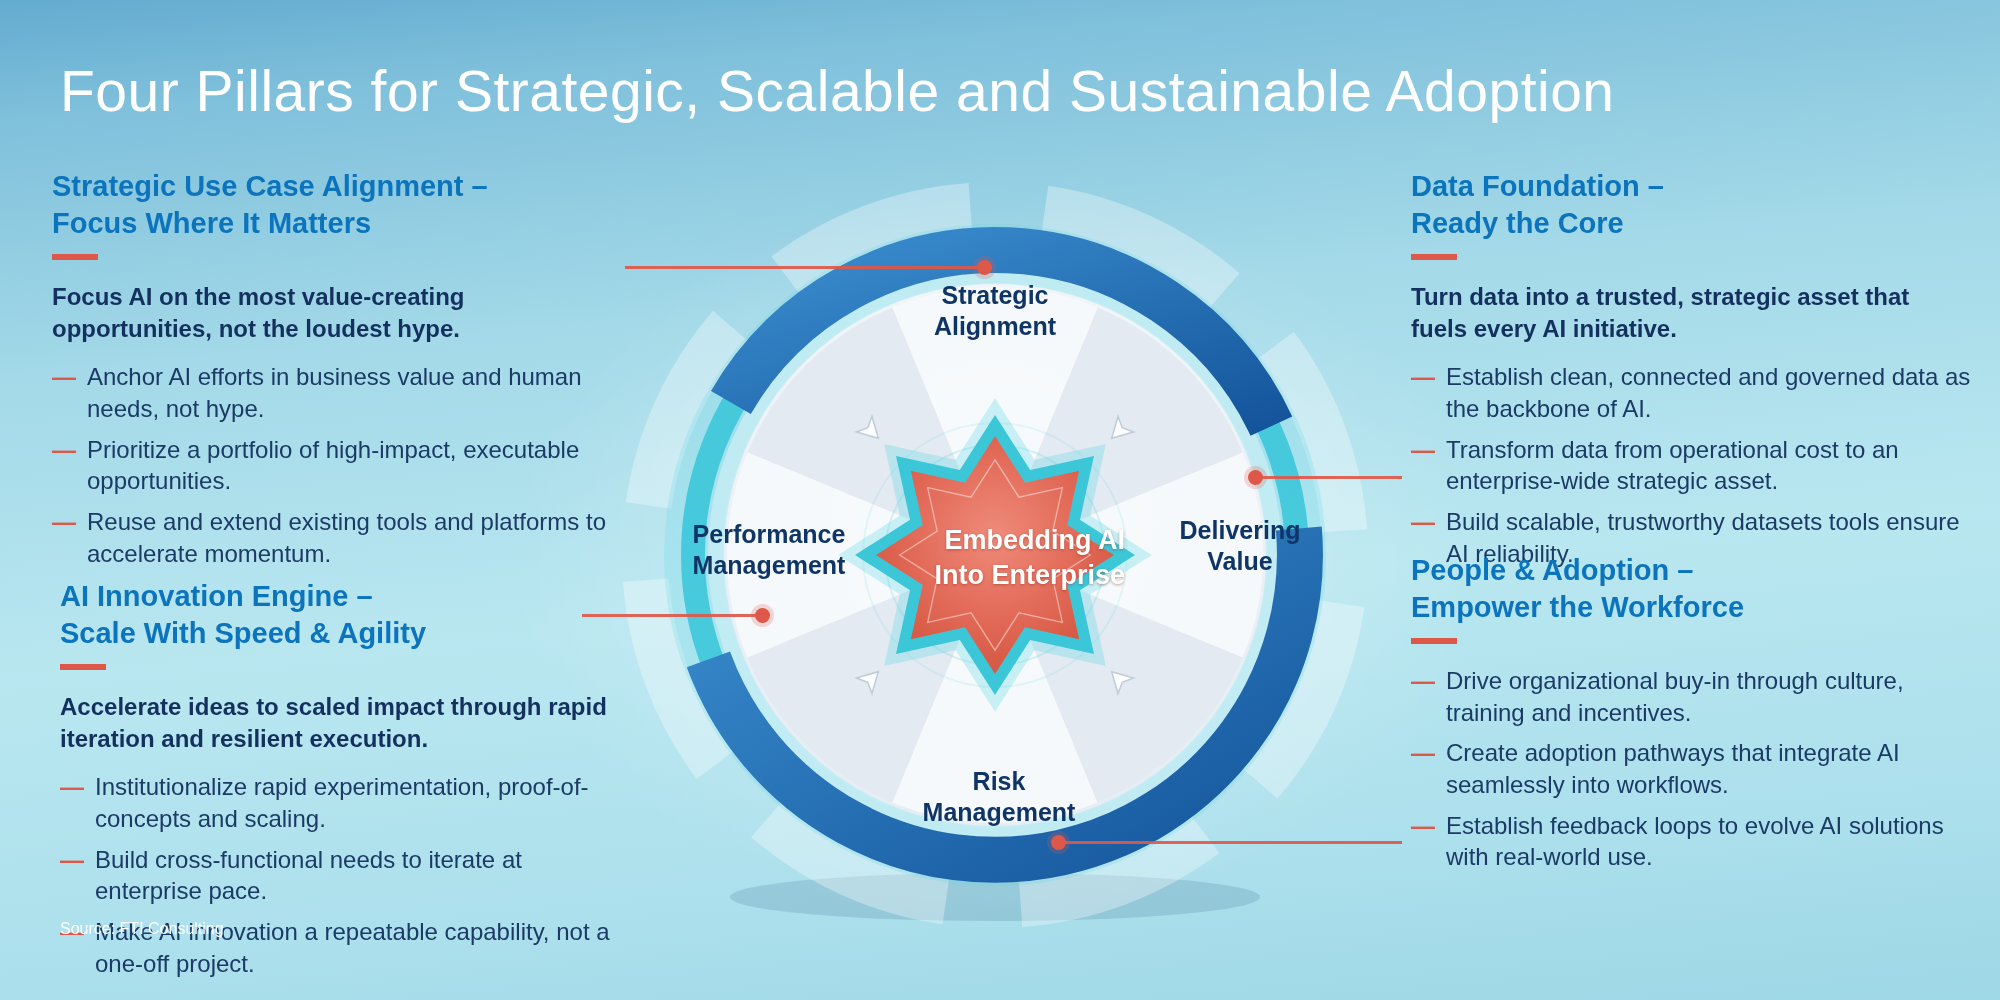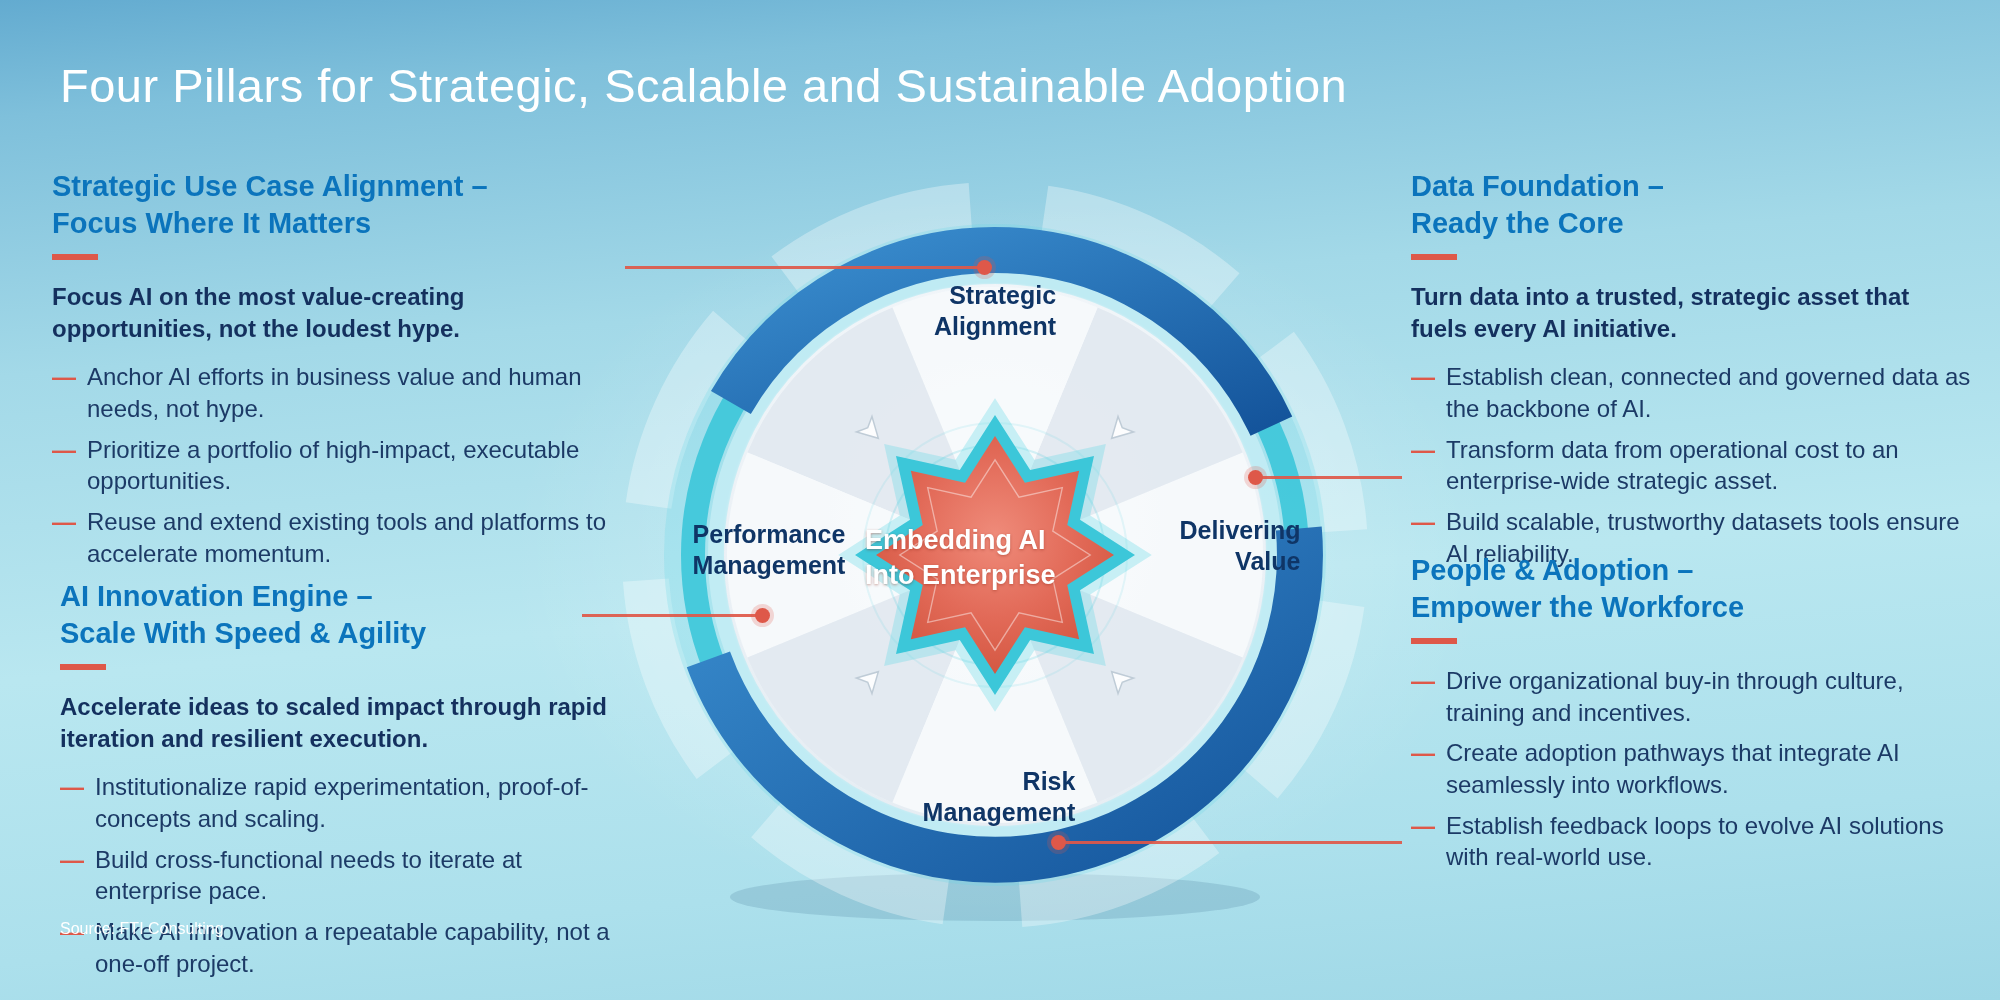--- a/index.html
+++ b/index.html
@@ -5,21 +5,21 @@
   html,body{margin:0;padding:0;}
   .canvas{
     position:relative;width:2000px;height:1000px;overflow:hidden;
     font-family:"Liberation Sans", sans-serif;
     background:
       radial-gradient(ellipse 700px 520px at 50% 56%, rgba(255,255,255,0.33), rgba(255,255,255,0) 70%),
       linear-gradient(175deg,#63abd0 0%,#7fc0db 10%,#a3d9e8 32%,#b9e7f0 58%,#ace0ec 82%,#9ed7e6 100%);
   }
   .page-title{
     position:absolute;left:60px;top:58px;
-    font-size:47px;font-weight:400;color:#ffffff;letter-spacing:.5px;
+    font-size:57px;font-weight:400;color:#ffffff;letter-spacing:.5px;
   }
   
   .pillar{position:absolute;}
   .p-tl{left:52px;top:168px;width:575px;}
   .p-tr{left:1411px;top:168px;width:560px;}
   .p-bl{left:60px;top:548px;width:575px;margin-top:30px;}
   .p-br{left:1411px;top:552px;width:560px;}
   .pillar-heading{
     font-size:29px;line-height:1.26;font-weight:700;color:#0b74bc;
     white-space:pre-line;margin:0 0 13px 0;
@@ -31,26 +31,26 @@
   }
   .bullets{display:flex;flex-direction:column;gap:9px;}
   .bullet{display:flex;gap:11px;font-size:24px;line-height:1.32;color:#1c3a66;}
   .dash{color:#de5849;font-weight:700;flex:0 0 auto;}
   .source-note{position:absolute;left:60px;top:920px;font-size:16px;color:#ffffff;}
   
   .diagram{position:absolute;left:615px;top:175px;width:760px;height:760px;}
   .diagram svg{position:absolute;left:0;top:0;}
   .seg-label{
     position:absolute;transform:translate(-50%,-50%);
-    font-size:25px;font-weight:700;color:#0f3566;text-align:right;
+    font-size:25px;font-weight:700;color:#0f3566;text-align:center;
     line-height:1.25;white-space:pre-line;pointer-events:none;
   }
   .center-label{
     position:absolute;left:380px;top:383px;transform:translate(-50%,-50%);
-    width:260px;text-align:left;font-size:27px;font-weight:700;color:#ffffff;
+    width:260px;text-align:right;font-size:27px;font-weight:700;color:#ffffff;
     line-height:1.3;white-space:pre-line;text-shadow:0 1px 3px rgba(140,40,25,.45);
     pointer-events:none;
   }
   
   .connector{position:absolute;height:3px;background:#de5849;opacity:.92;z-index:6;}
   .cdot{
     position:absolute;width:15px;height:15px;border-radius:50%;background:#de5849;
     box-shadow:0 0 0 4px rgba(222,88,73,.22);z-index:7;
   }
 </style>

